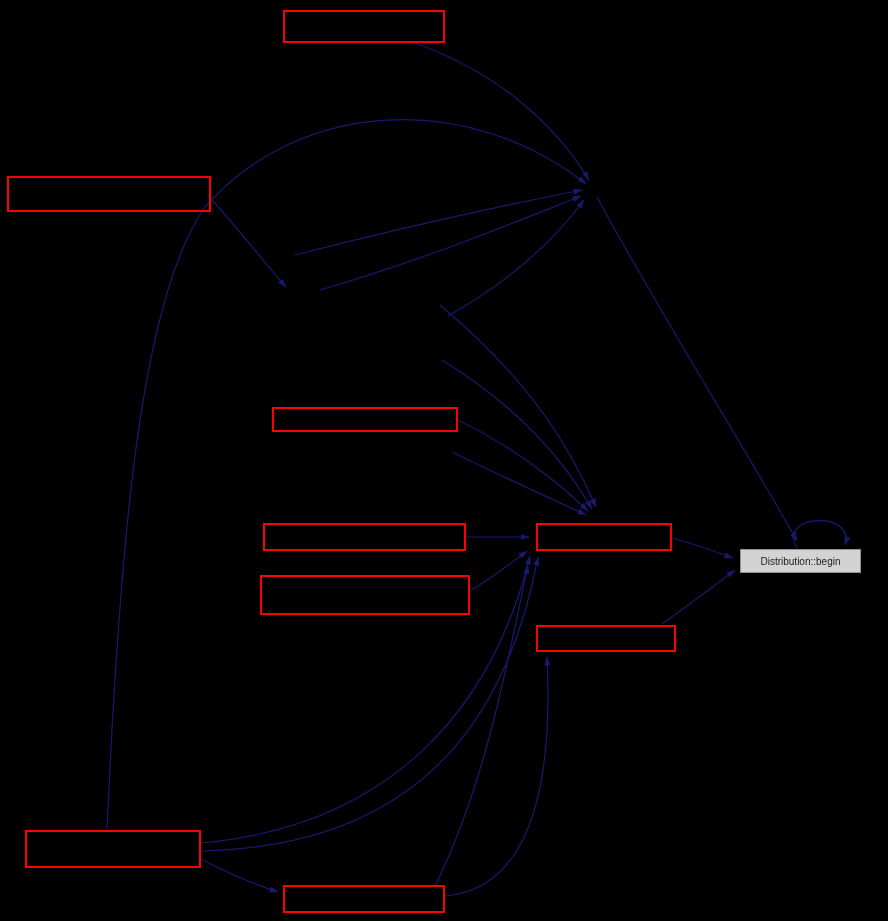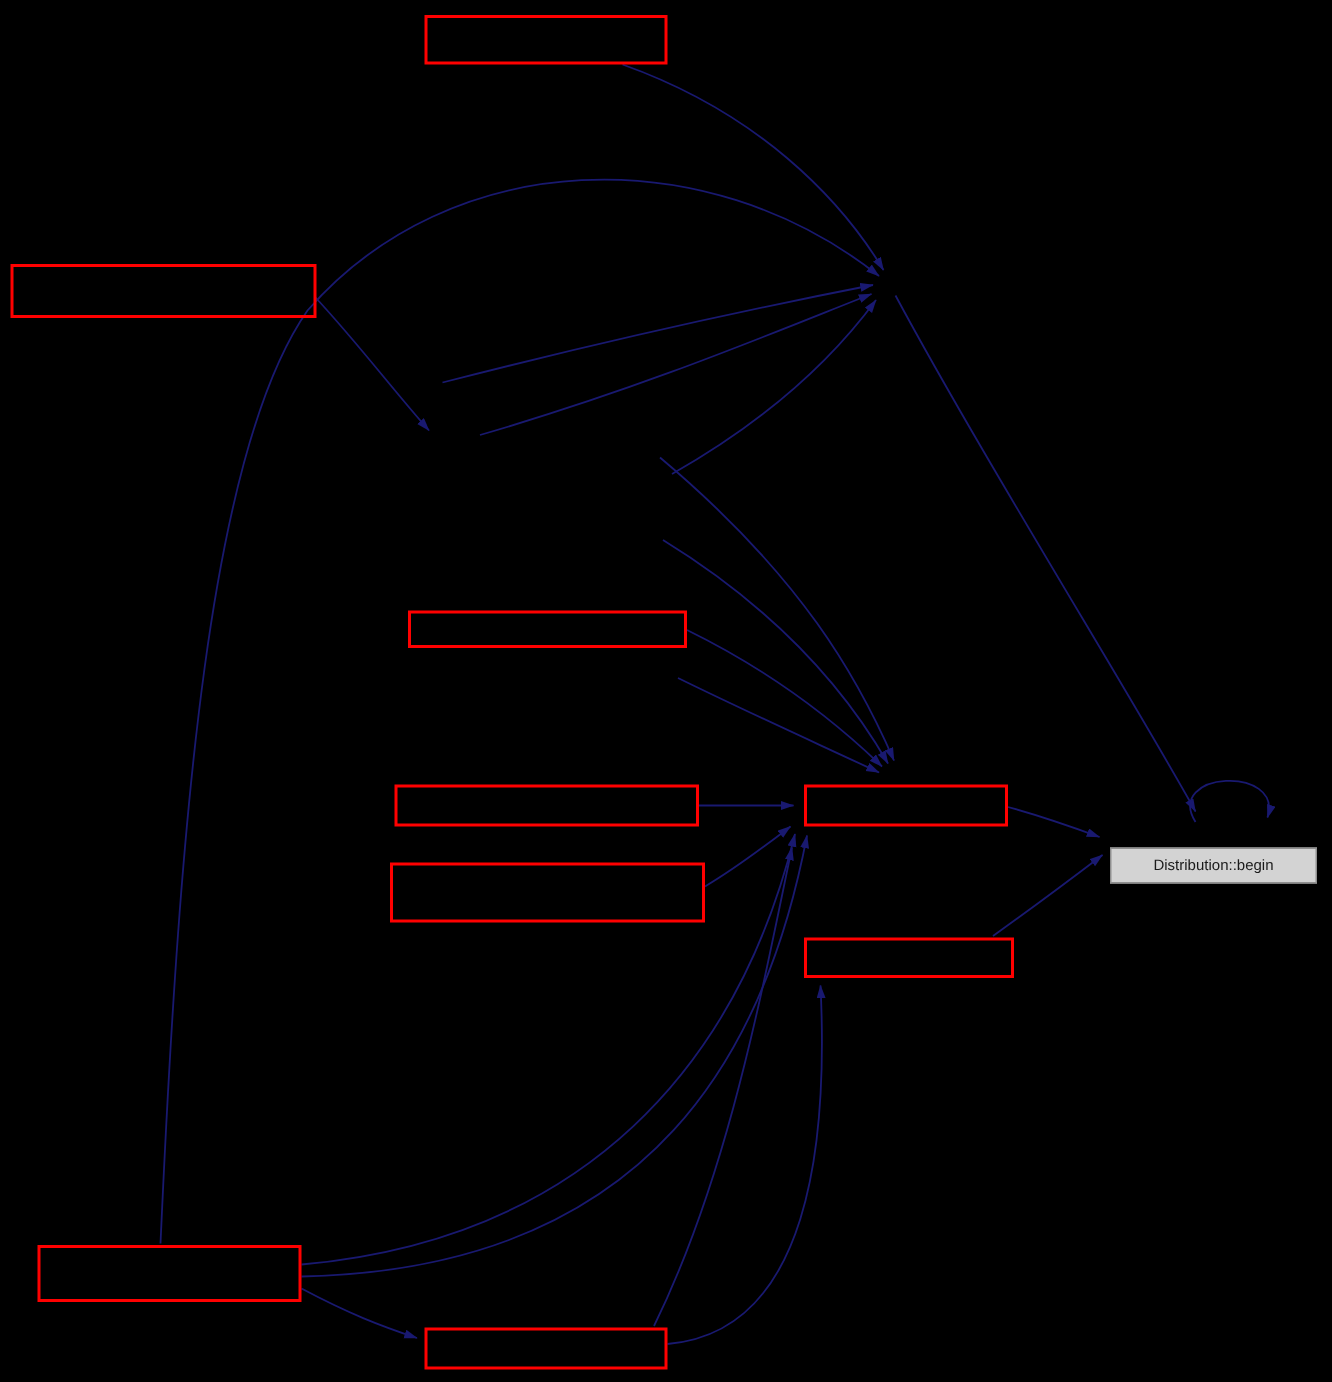--- a/index.html
+++ b/index.html
@@ -82,17 +82,17 @@
   <div id="node-layer">
       <div class="node red" style="left: 283px; top: 10px; width: 162px; height: 33px;"></div>
       <div class="node red" style="left: 7px; top: 176px; width: 204px; height: 36px;"></div>
       <div class="node red" style="left: 272px; top: 407px; width: 186px; height: 25px;"></div>
       <div class="node red" style="left: 263px; top: 523px; width: 203px; height: 28px;"></div>
       <div class="node red" style="left: 260px; top: 575px; width: 210px; height: 40px;"></div>
       <div class="node red" style="left: 536px; top: 523px; width: 136px; height: 28px;"></div>
       <div class="node red" style="left: 536px; top: 625px; width: 140px; height: 27px;"></div>
       <div class="node red" style="left: 25px; top: 830px; width: 176px; height: 38px;"></div>
       <div class="node red" style="left: 283px; top: 885px; width: 162px; height: 28px;"></div>
-      <div class="node gray" style="left: 740px; top: 549px; width: 138px; height: 24px; margin-top: 16px;">
+      <div class="node gray" style="left: 740px; top: 549px; width: 121px; height: 24px;">
         <span class="label">Distribution::begin</span>
       </div>
     </div>
 </div>
 
 </body></html>

